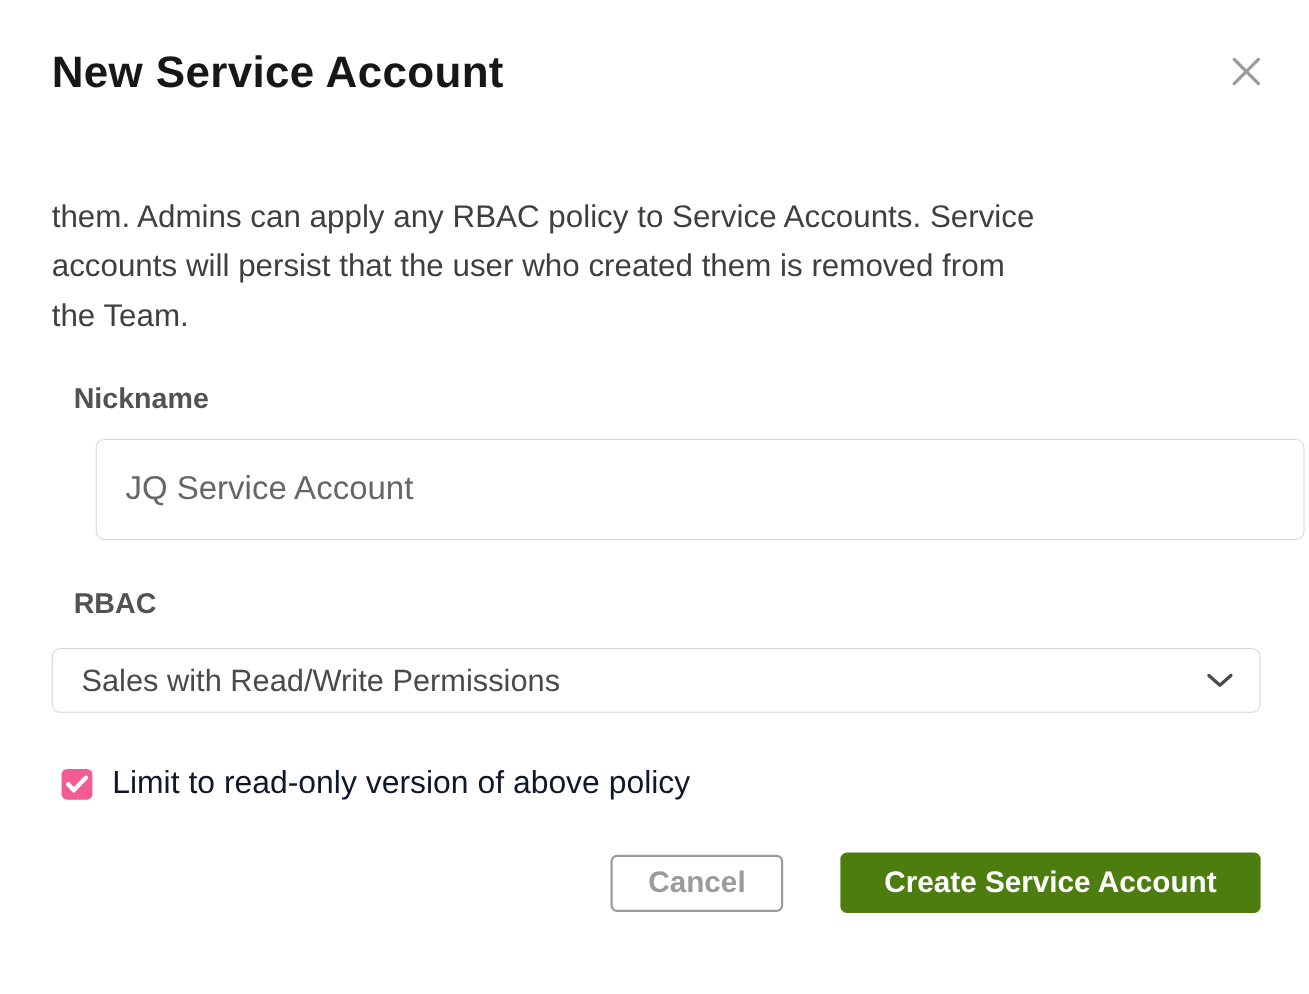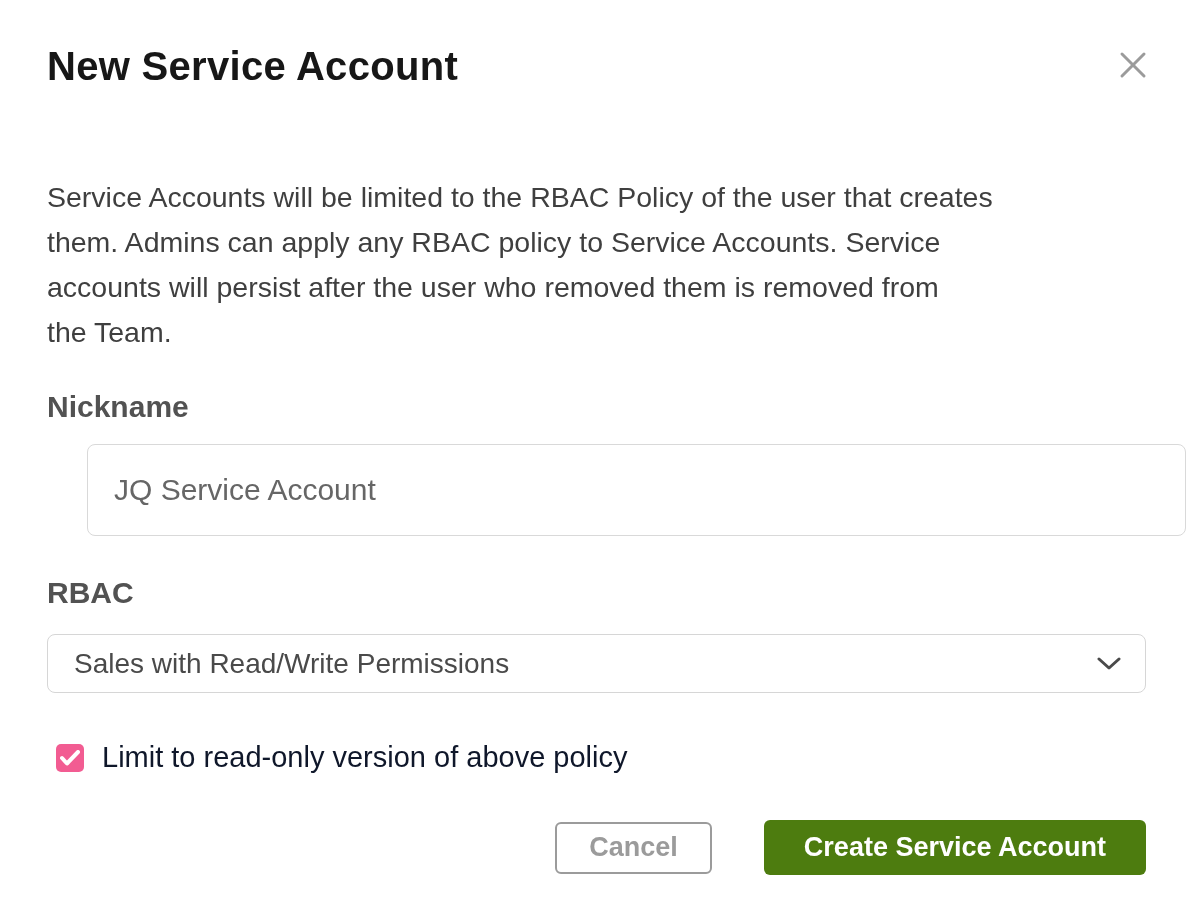--- a/index.html
+++ b/index.html
@@ -34,24 +34,25 @@
   }
   .description {
     margin-top: 85px;
     font-size: 28.5px;
     line-height: 45px;
     color: #3f3f3f;
   }
   .description .line { white-space: nowrap; }
   .field-label {
     margin-top: 38px;
-    font-size: 30px;
+    font-size: 26px;
     font-weight: 700;
     color: #525252;
     line-height: 28px;
+    margin-left: 20px;
   }
   .field-label.rbac { margin-top: 43px; }
   .text-input {
     display: block;
     margin-top: 23px;
     width: 1099px; height: 92px;
     border: 1px solid #d9d9d9;
     border-radius: 8px;
     padding: 0 26px;
     font-family: "Liberation Sans", "DejaVu Sans", sans-serif;
@@ -132,23 +133,22 @@
   <button class="close-btn" aria-label="Close">
     <span style="display:flex;">
       <svg width="28" height="28" viewBox="0 0 28 28">
         <line x1="3" y1="3" x2="25" y2="25" stroke="#9b9b9b" stroke-width="3" stroke-linecap="round"></line>
         <line x1="25" y1="3" x2="3" y2="25" stroke="#9b9b9b" stroke-width="3" stroke-linecap="round"></line>
       </svg>
     </span>
   </button>
 
   <div class="description">
-    <div class="line">Service Accounts will be limited to the RBAC Policy of the user that creates</div>
     <div class="line">them. Admins can apply any RBAC policy to Service Accounts. Service</div>
-    <div class="line">accounts will persist after the user who removed them is removed from</div>
+    <div class="line">accounts will persist that the user who created them is removed from</div>
     <div class="line">the Team.</div>
   </div>
 
   <div class="field-label">Nickname</div>
 
   <input class="text-input" type="text" value="JQ Service Account" style="">
 
   <div class="field-label rbac">RBAC</div>
 
   <div class="select-box" role="combobox" aria-expanded="false">

